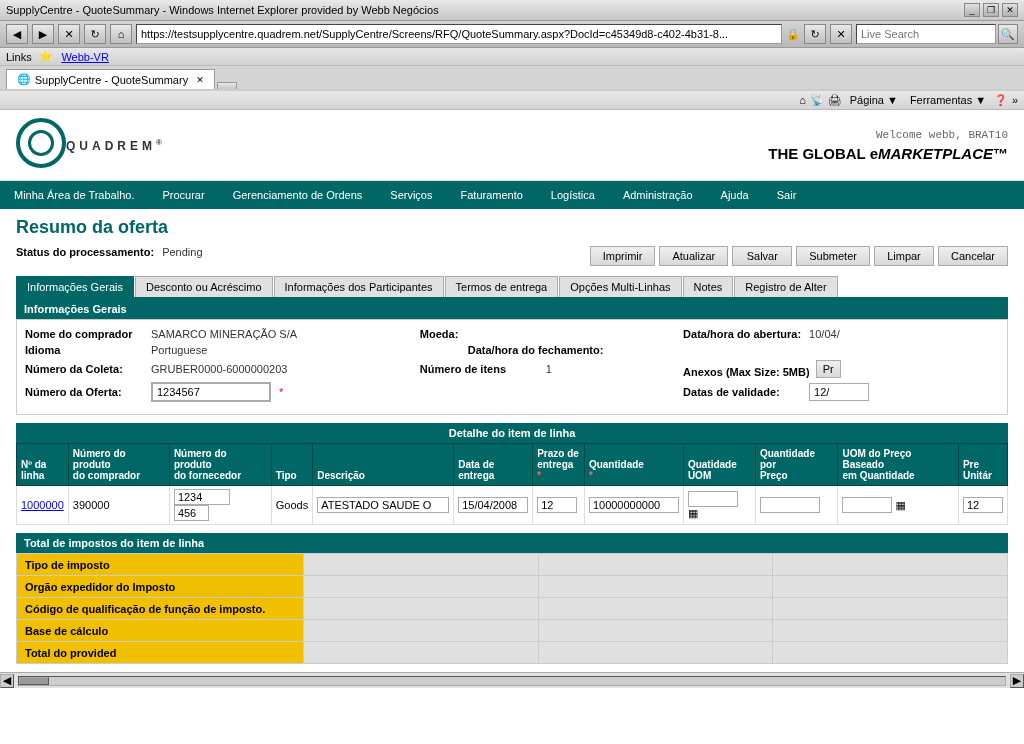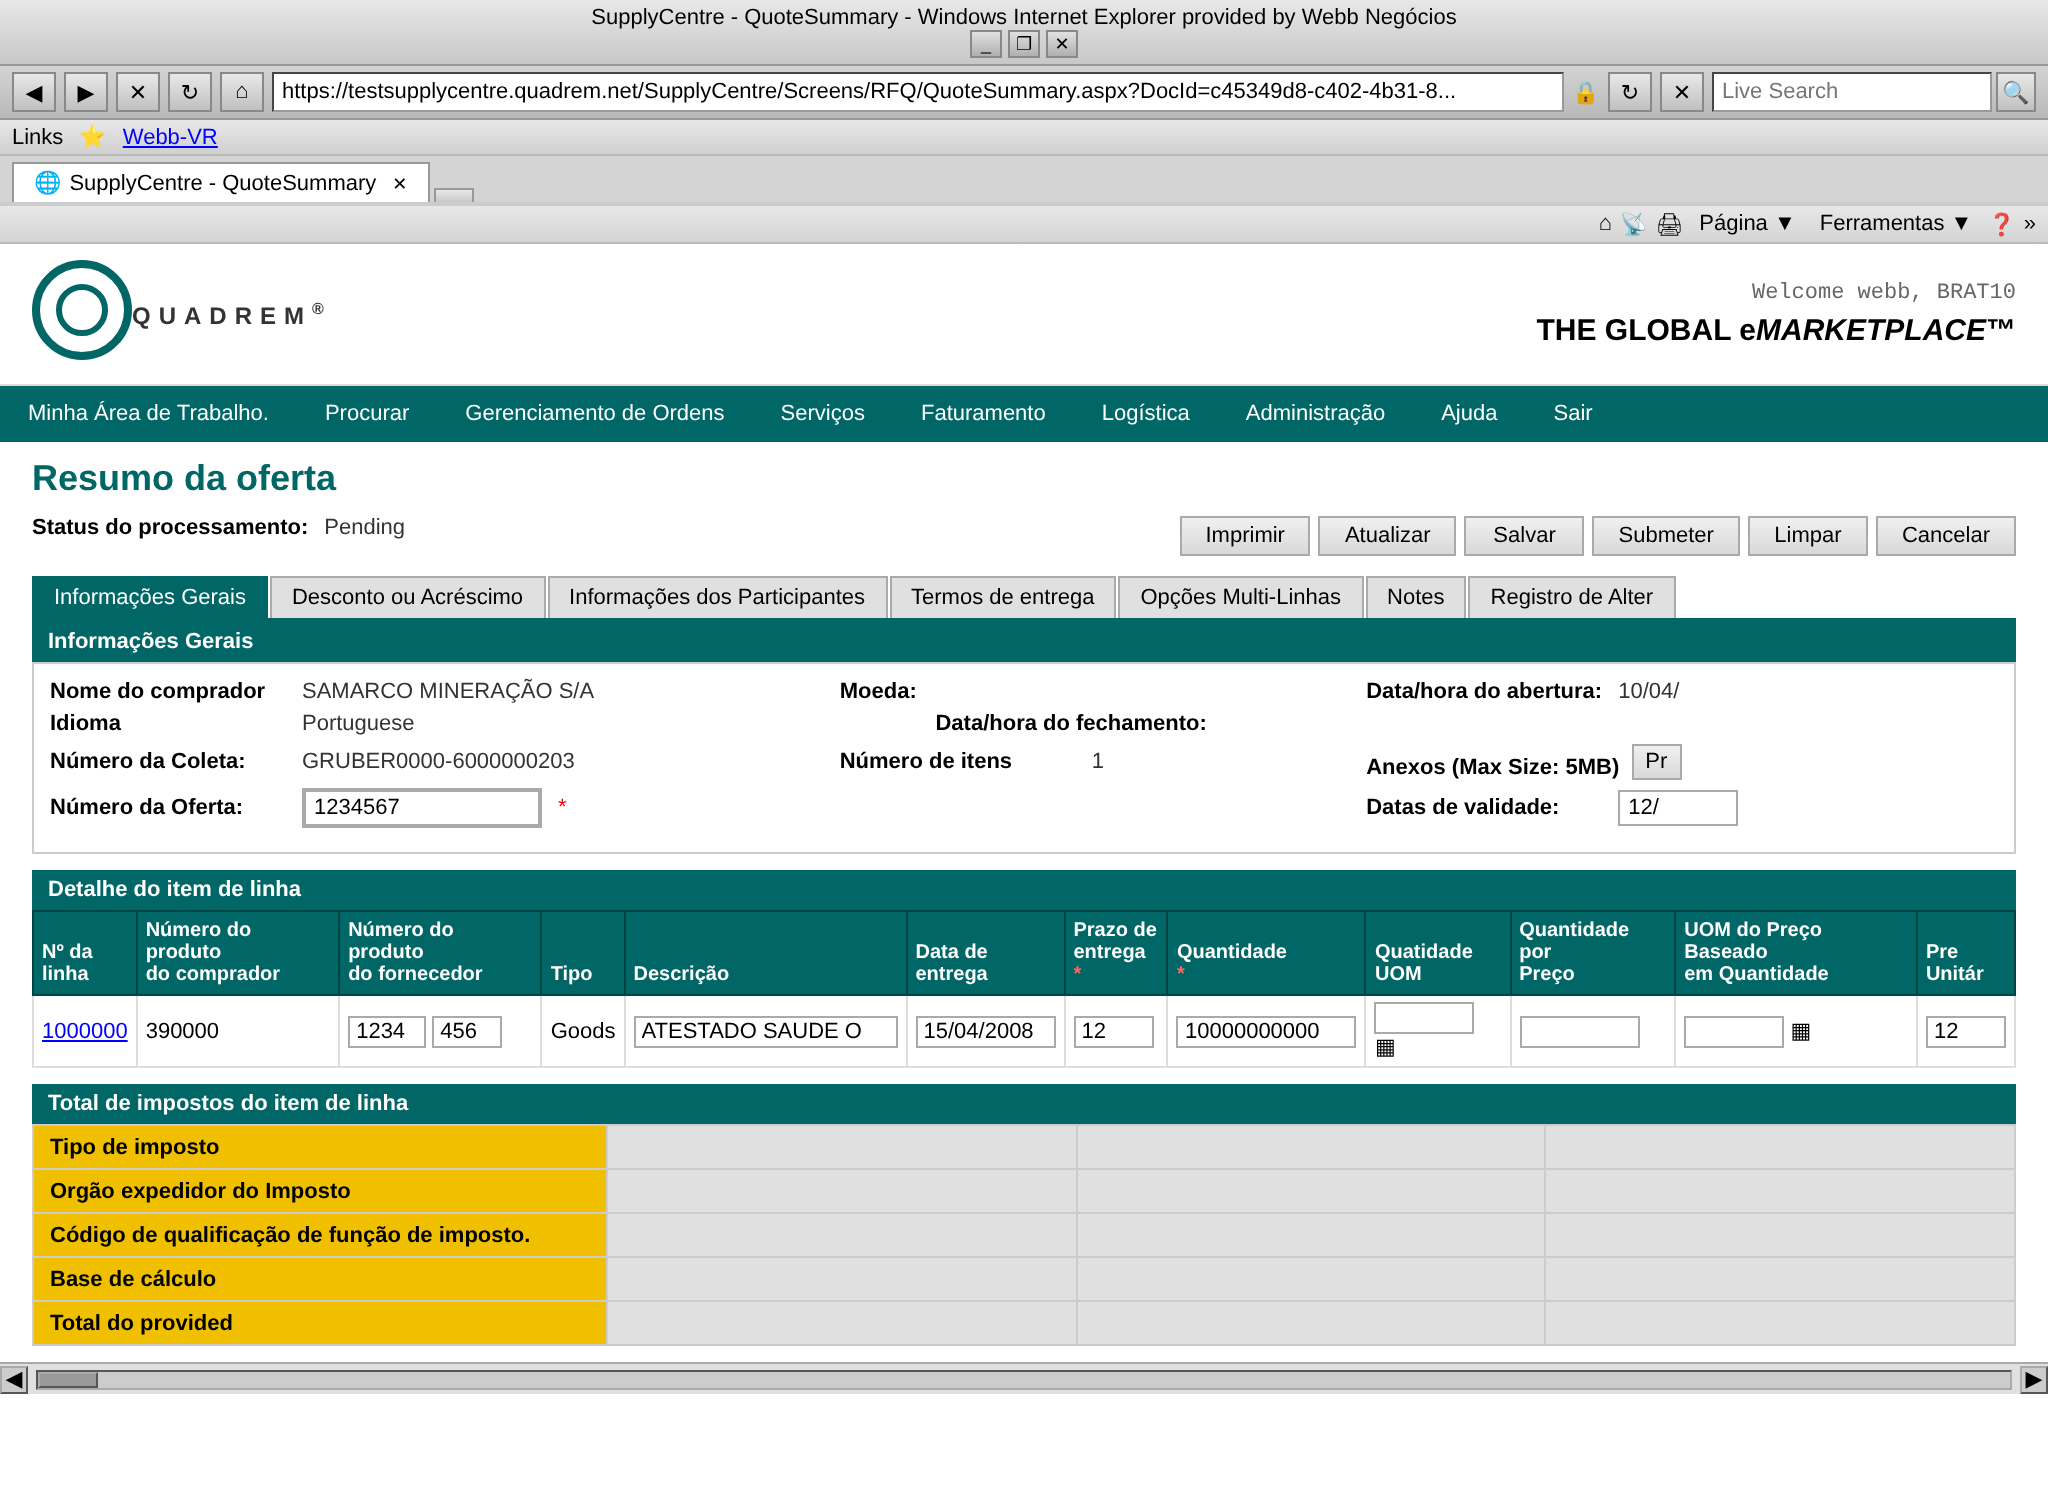--- a/index.html
+++ b/index.html
@@ -7,21 +7,20 @@
 
     
     .browser-title-bar {
       background: linear-gradient(to bottom, #e8e8e8, #c8c8c8);
       padding: 3px 6px;
       display: flex;
       align-items: center;
       justify-content: space-between;
       border-bottom: 1px solid #999;
       font-size: 11px;
-      flex-direction: column;
     }
     .browser-controls { display: flex; gap: 3px; }
     .browser-btn { width: 16px; height: 14px; background: linear-gradient(to bottom, #e0e0e0, #b0b0b0); border: 1px solid #888; font-size: 9px; display: flex; align-items: center; justify-content: center; cursor: pointer; }
 
     .address-bar {
       background: linear-gradient(to bottom, #d4d4d4, #b8b8b8);
       padding: 3px 6px;
       display: flex;
       align-items: center;
       gap: 4px;
@@ -202,20 +201,21 @@
     .required-star { color: red; margin-left: 2px; }
 
     
     .line-items-header {
       background: #006666;
       color: #fff;
       padding: 4px 8px;
       font-size: 11px;
       font-weight: bold;
       margin-top: 8px;
+      text-align: center;
     }
     .items-table {
       width: 100%;
       border-collapse: collapse;
       font-size: 11px;
     }
     .items-table th {
       background: #006666;
       color: #fff;
       padding: 4px 4px;
@@ -472,21 +472,21 @@
             <th>Quantidade por<br>Preço</th>
             <th>UOM do Preço Baseado<br>em Quantidade</th>
             <th>Pre<br>Unitár</th>
           </tr>
         </thead>
         <tbody>
           <tr class="table-row">
             <td><span class="link-cell">1000000</span></td>
             <td>390000</td>
             <td>
-              <input class="cell-input" type="text" value="1234" style="width: 39px;">
+              <input class="cell-input" type="text" value="1234" style="width: 56px;">
               <input class="cell-input" type="text" value="456" style="width: 35px;">
             </td>
             <td>Goods</td>
             <td><input class="cell-input" type="text" value="ATESTADO SAUDE O" style="width: 132px;"></td>
             <td><input class="cell-input" type="text" value="15/04/2008" style="width: 70px;"></td>
             <td><input class="cell-input" type="text" value="12" style="width: 40px;"></td>
             <td><input class="cell-input" type="text" value="10000000000" style="width: 90px;"></td>
             <td>
               <input class="cell-input" type="text" value="" style="width: 50px;">
               <span style="cursor:pointer;">▦</span>

